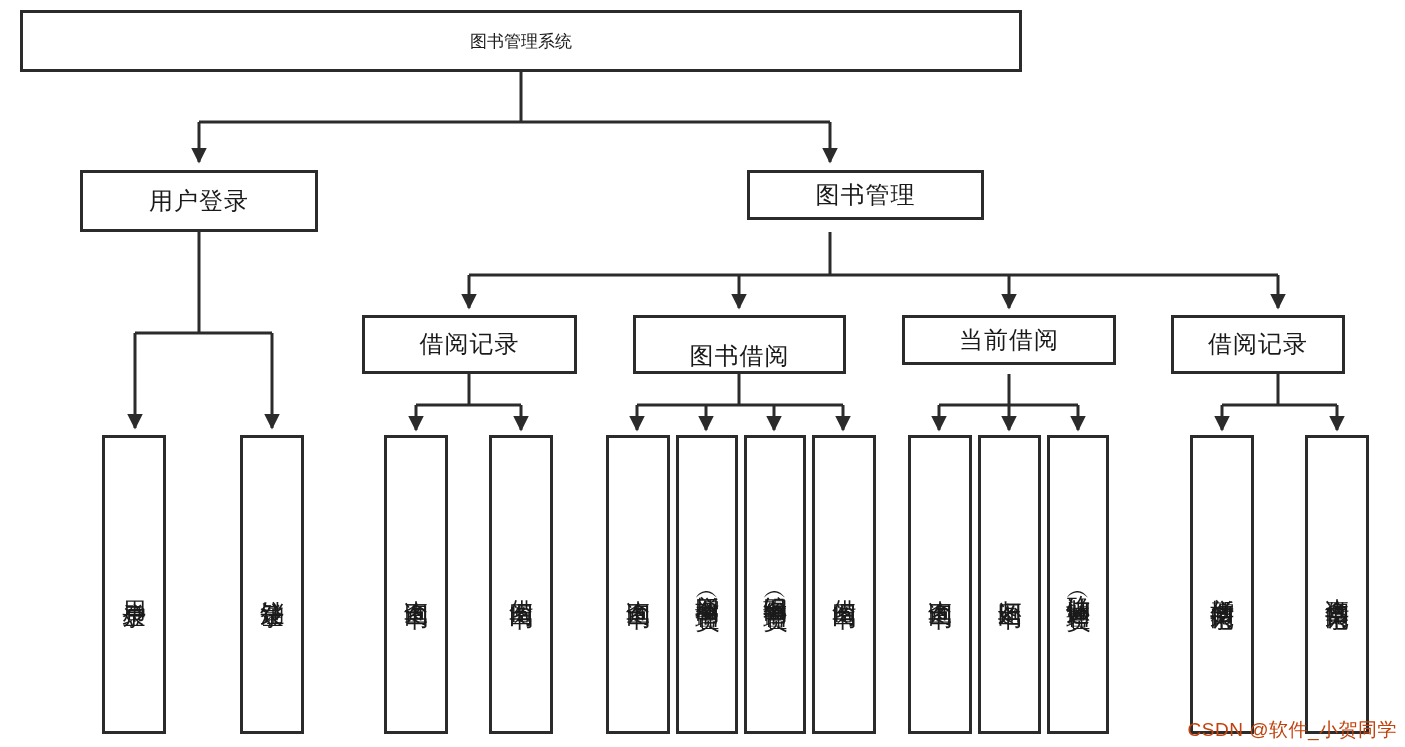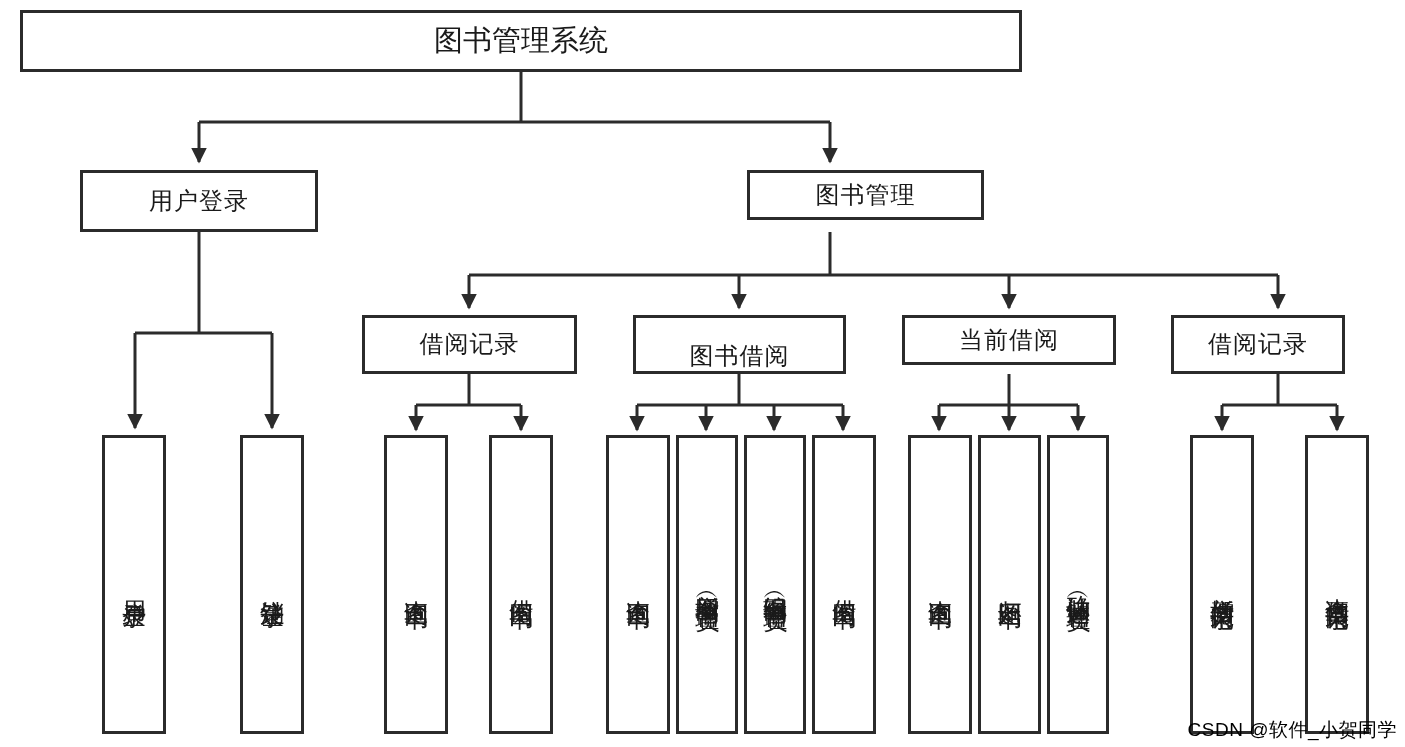--- a/index.html
+++ b/index.html
@@ -34,21 +34,21 @@
     align-items: center;
     justify-content: center;
     color: #1a1a1a;
   }
   .node.h {
     font-size: 24px;
     letter-spacing: 1px;
     line-height: 1.2;
   }
   .node.root {
-    font-size: 29px;
+    font-size: 17px;
   }
   .node.leaf {
     align-items: flex-start;
     justify-content: center;
     padding-top: 6px;
   }
   .vlabel {
     writing-mode: vertical-rl;
     text-orientation: upright;
     font-size: 24px;
@@ -57,21 +57,21 @@
     white-space: nowrap;
     color: #1a1a1a;
   }
   .leaf-mid .vlabel { margin-top: 80px; }
   .leaf-top .vlabel { margin-top: 4px; }
   .watermark {
     position: absolute;
     right: 8px;
     bottom: 4px;
     font-size: 19px;
-    color: #000000;
+    color: #c2410c;
     white-space: nowrap;
     letter-spacing: 0.5px;
   }
 </style>
 </head>
 <body>
 
 <div id="canvas">
 
   <svg class="wires" viewBox="0 0 1405 747" xmlns="http://www.w3.org/2000/svg">

